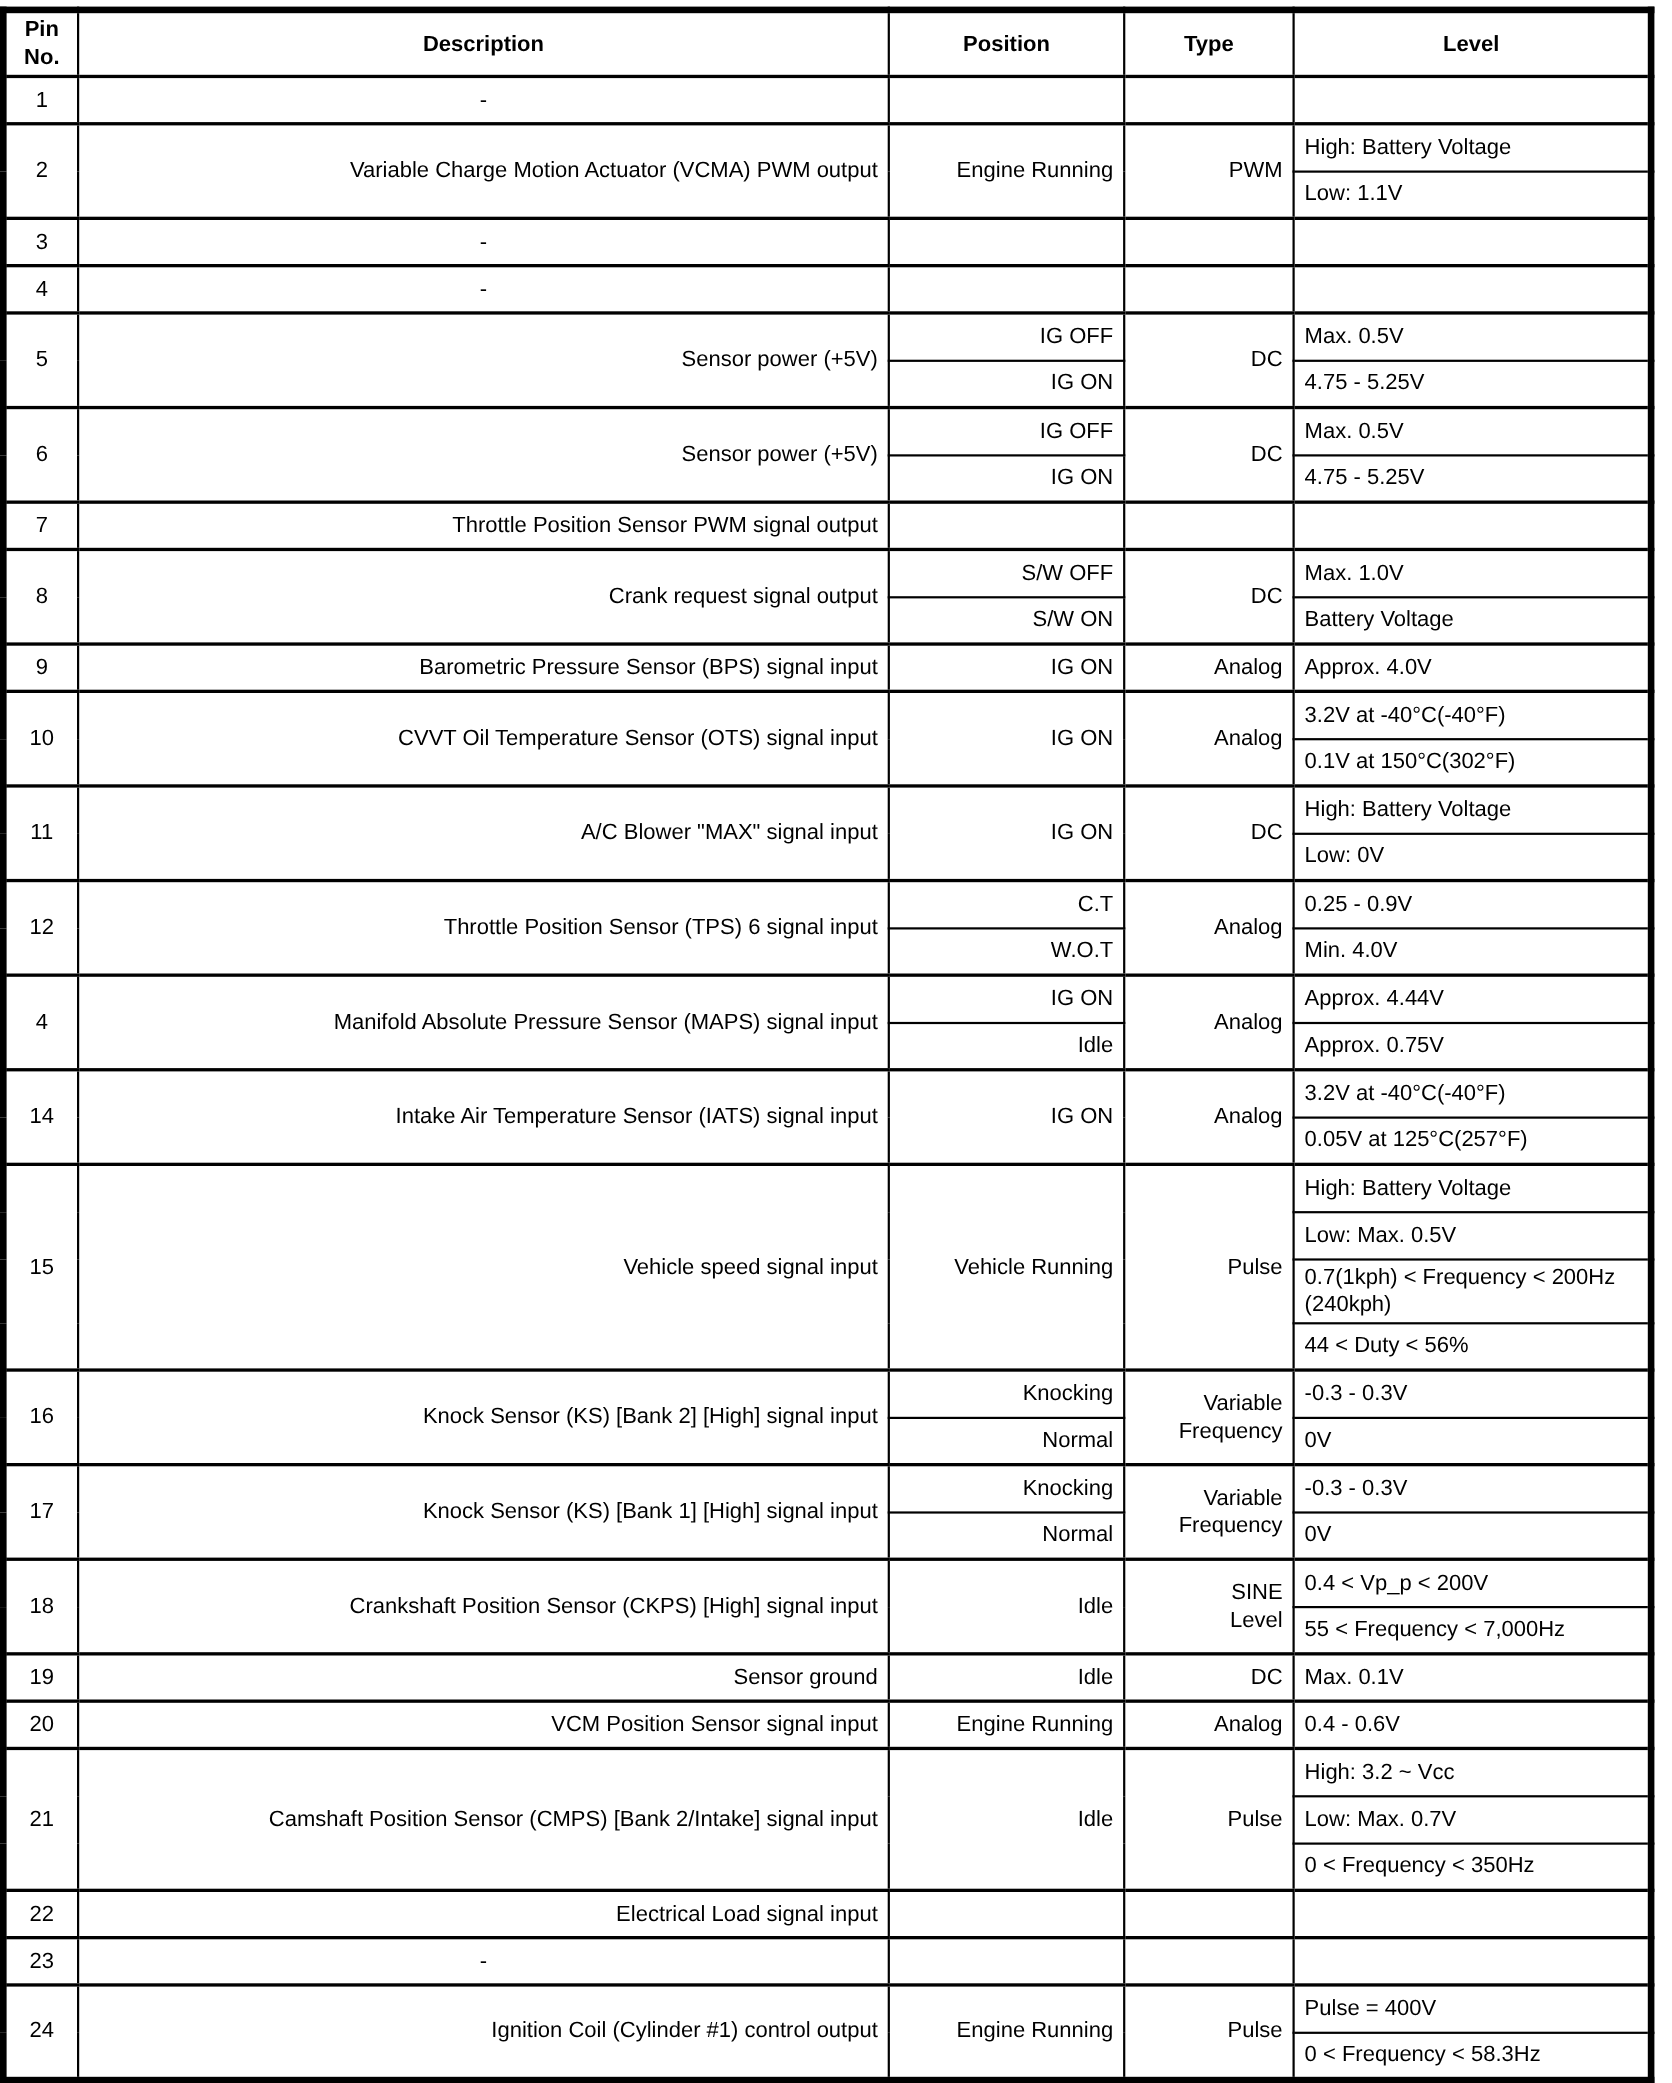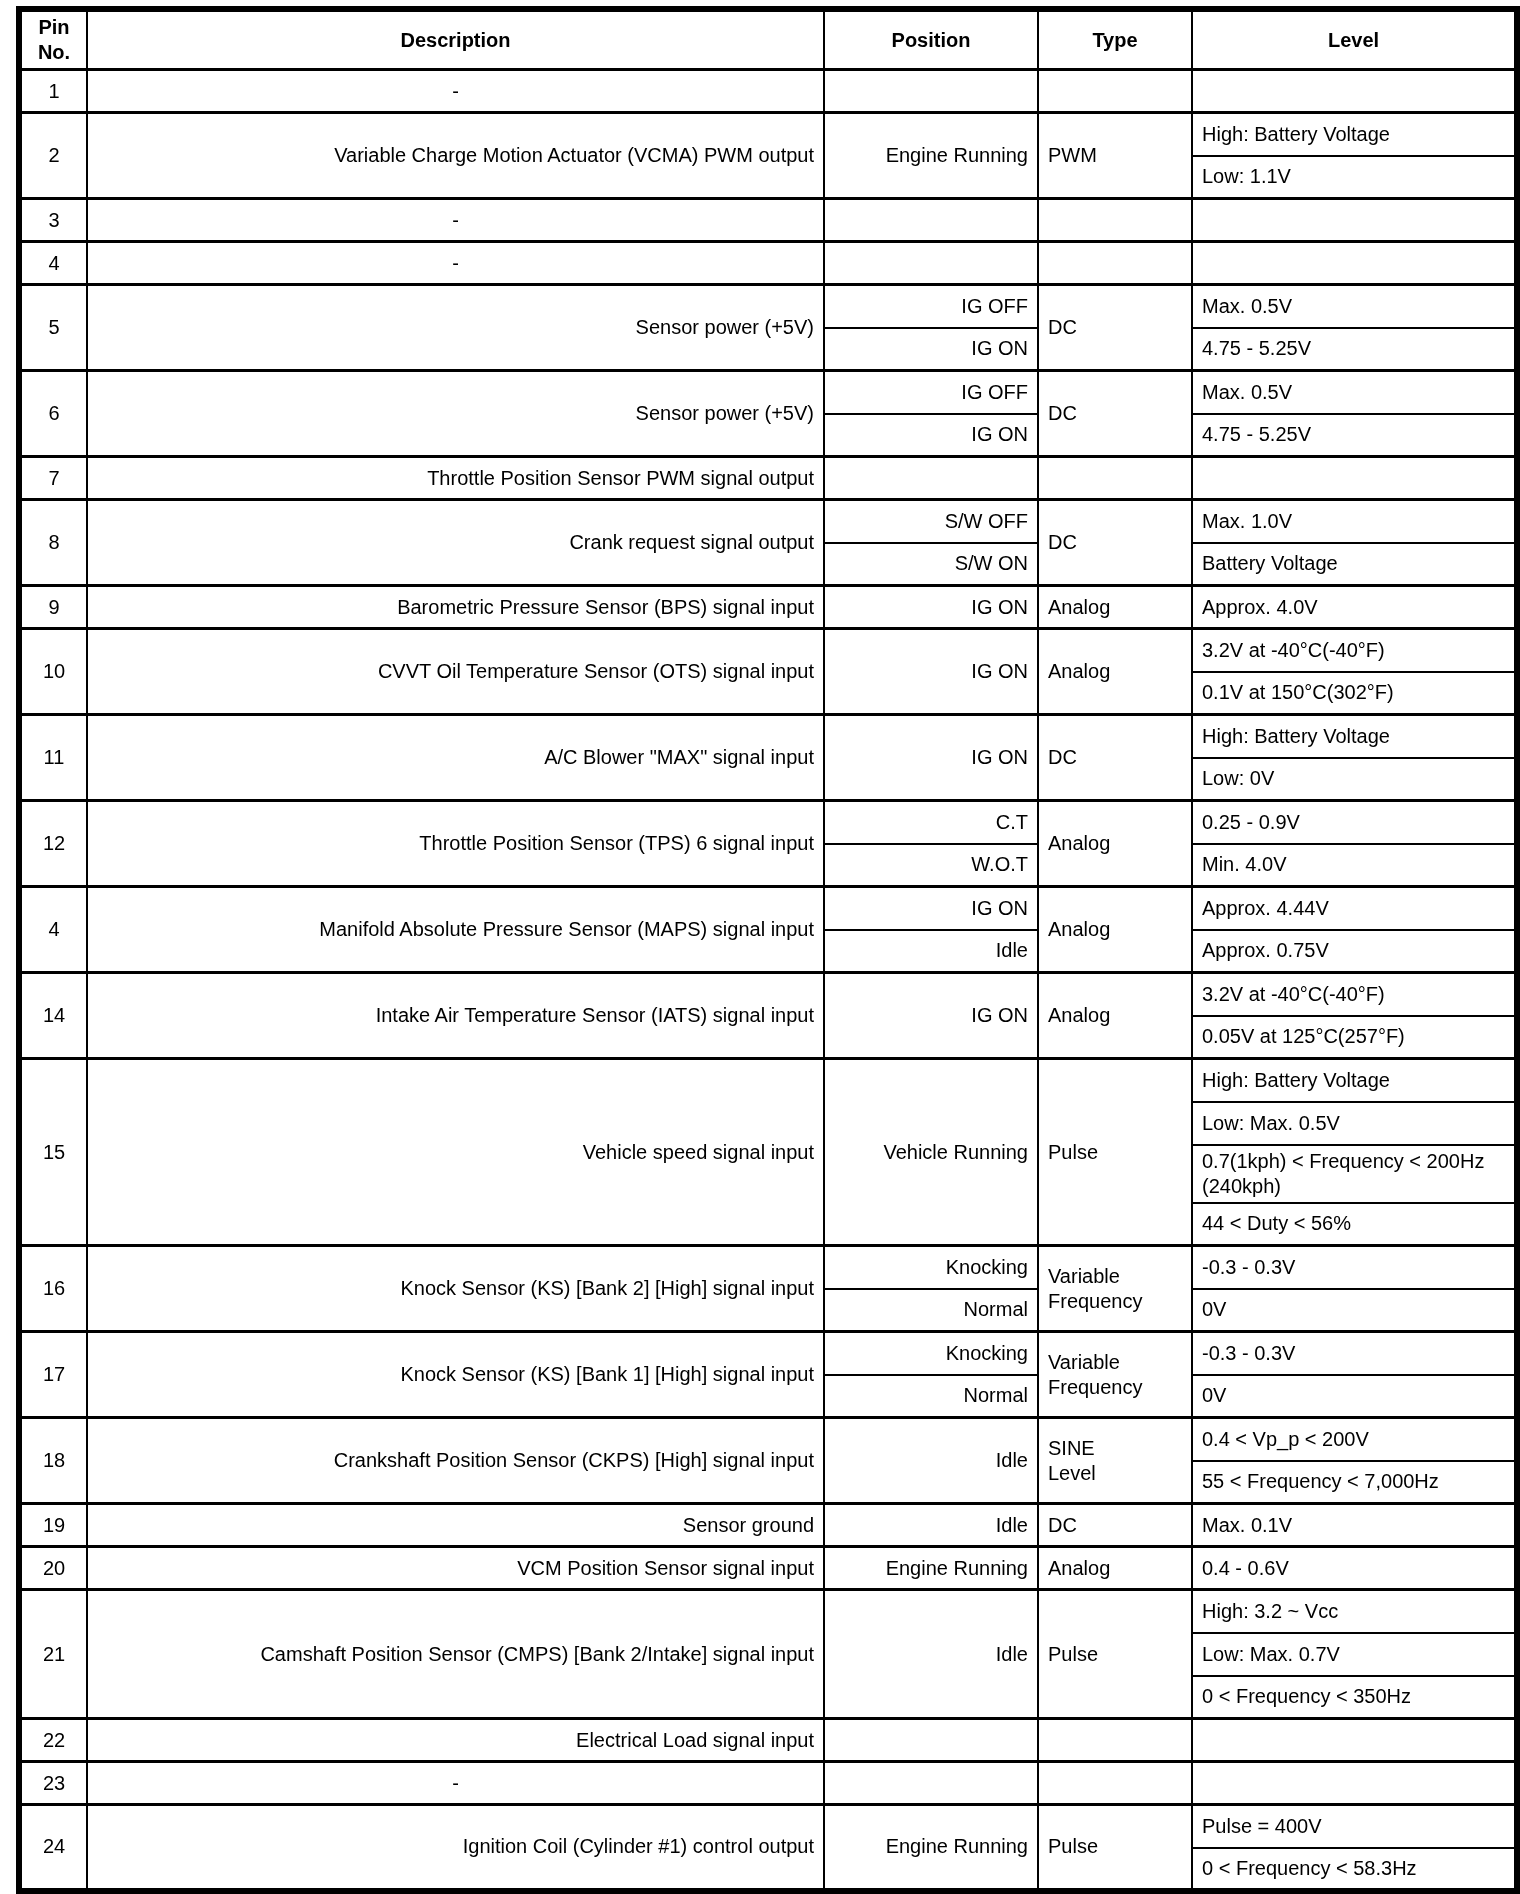--- a/index.html
+++ b/index.html
@@ -10,21 +10,21 @@
   body {
     width: 1520px;
     font-family: "Liberation Sans", "DejaVu Sans", sans-serif;
     color: #000000;
     -webkit-font-smoothing: antialiased;
   }
   table.pin-table {
     border-collapse: collapse;
     table-layout: fixed;
     width: 1504px;
-    margin: 6px 16px;
+    margin: 6px 0;
     border: 6px solid #000000;
   }
   col.c-pin   { width: 68px;  }
   col.c-desc  { width: 737px; }
   col.c-cond  { width: 214px; }
   col.c-type  { width: 154px; }
   col.c-level { width: 325px; }
 
   th, td {
     border: 2px solid #000000;
@@ -42,21 +42,21 @@
     text-align: center;
     white-space: pre-line;
     border-bottom: 3px solid #000000;
   }
   tbody tr.group-start > td { border-top: 3px solid #000000; }
 
   td.col-pin   { text-align: center; padding-left: 2px; padding-right: 2px; }
   td.col-desc  { text-align: right; }
   td.col-desc.centered { text-align: center; }
   td.col-cond  { text-align: right; }
-  td.col-type  { text-align: left; white-space: pre-line; }
+  td.col-type  { text-align: right; white-space: pre-line; }
   td.col-level { }
 </style>
 </head>
 <body>
 
 <table class="pin-table">
   <colgroup>
     <col class="c-pin">
     <col class="c-desc">
     <col class="c-cond">

